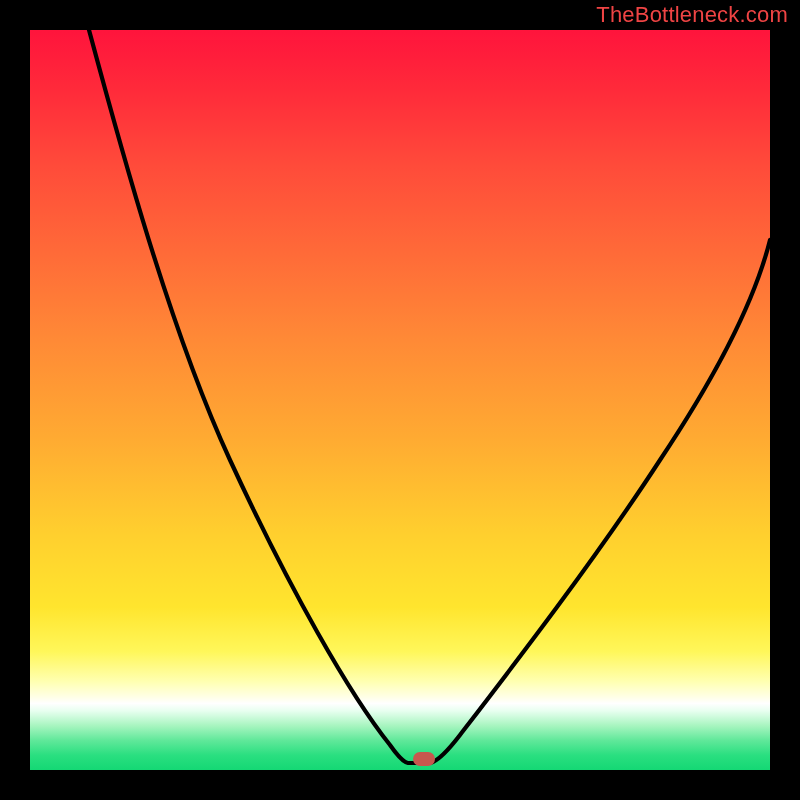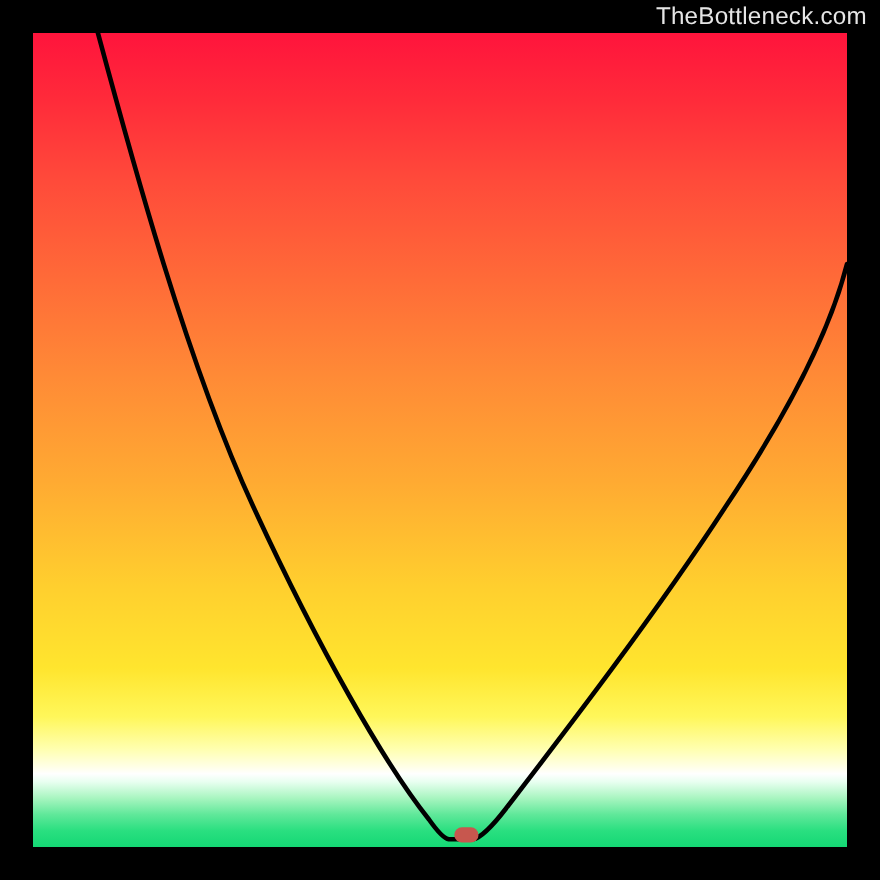--- a/index.html
+++ b/index.html
@@ -13,21 +13,21 @@
   }
   .container {
     width: 800px;
     height: 800px;
     position: relative;
   }
   .attribution {
     position: absolute;
     top: 2px;
     right: 12px;
-    color: #e5e5e5;
+    color: #ef4444;
     font-size: 22px;
     letter-spacing: 0.2px;
     font-weight: 500;
     z-index: 4;
   }
   .plot-area {
     position: absolute;
     left: 30px;
     top: 30px;
     width: 740px;

